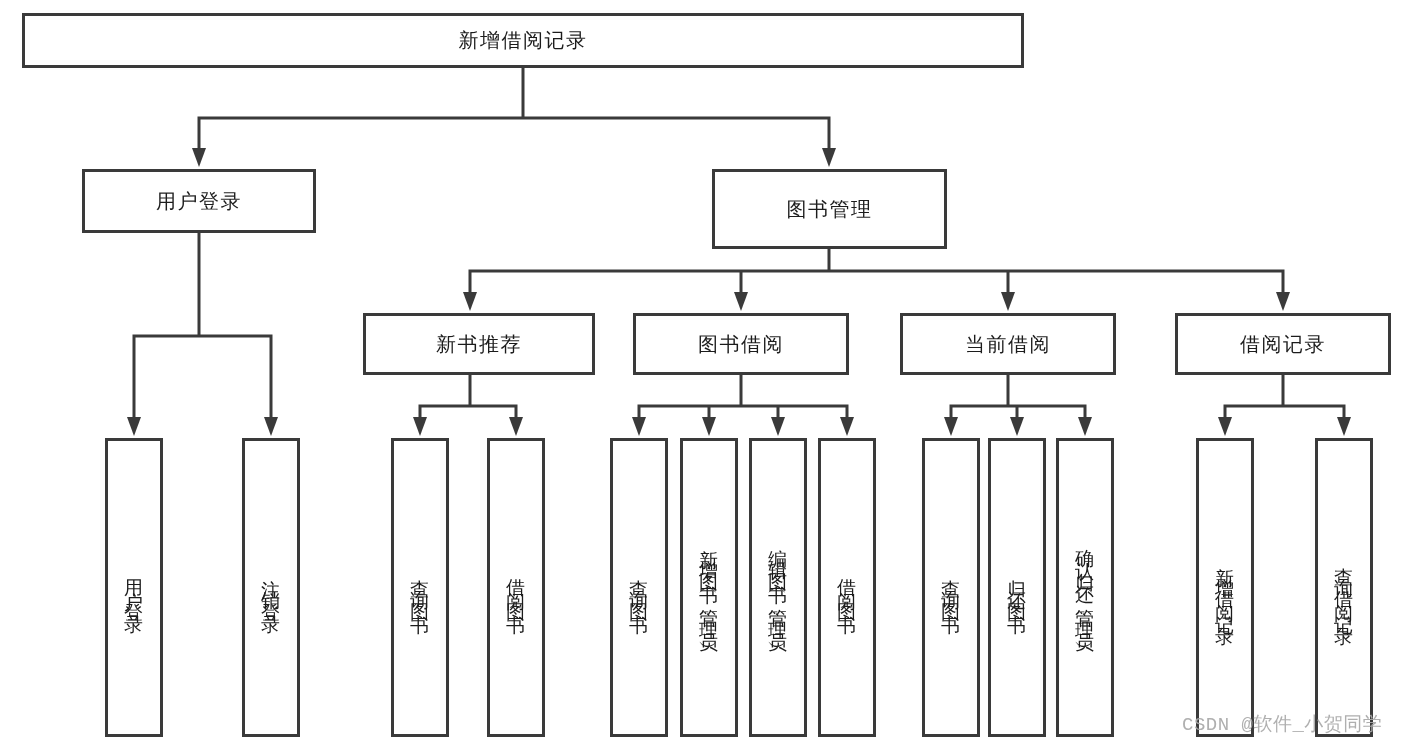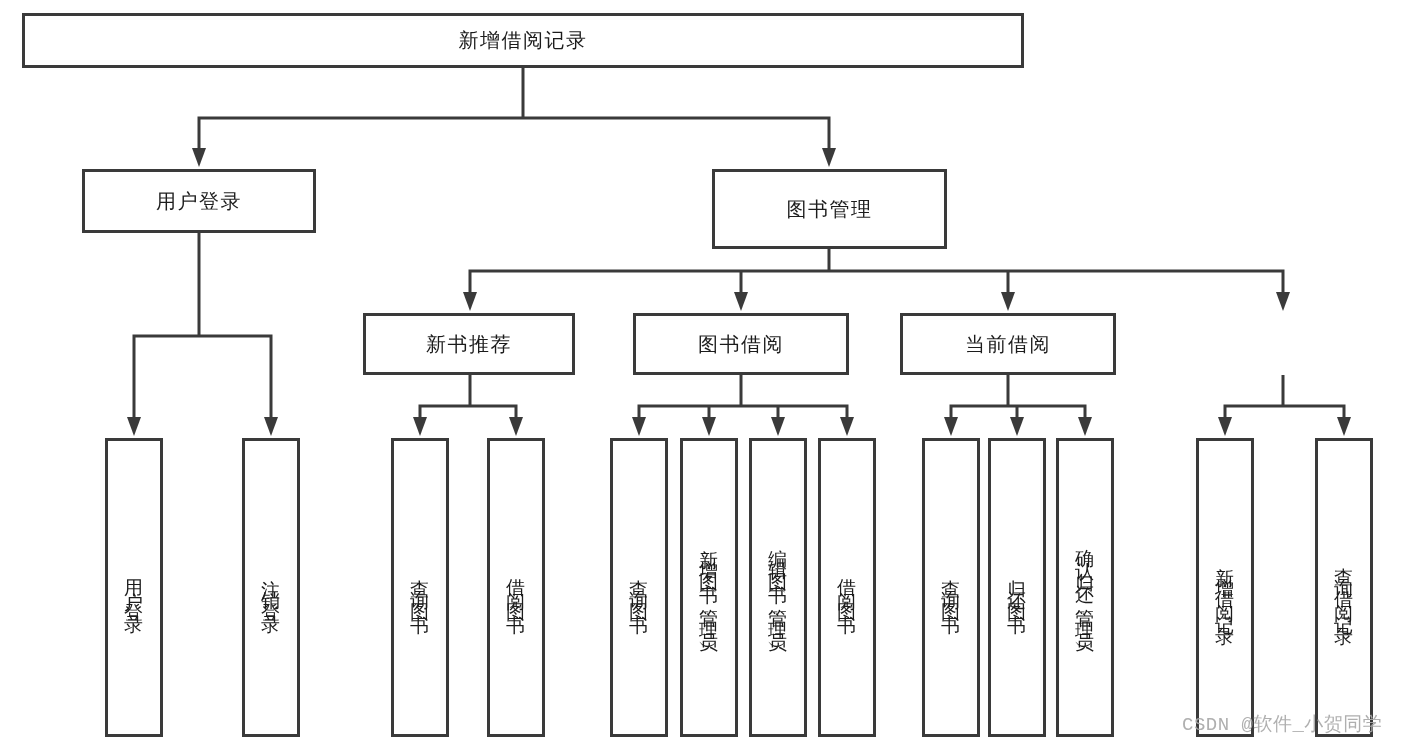--- a/index.html
+++ b/index.html
@@ -96,23 +96,24 @@
       <polygon points="1218,417 1232,417 1225,436"></polygon>
       <polygon points="1337,417 1351,417 1344,436"></polygon>
     </g>
   </svg>
 
   <div class="box h" style="left:22px; top:13px; width:1002px; height:55px;">新增借阅记录</div>
 
   <div class="box h" style="left:82px; top:169px; width:234px; height:64px;">用户登录</div>
   <div class="box h" style="left:712px; top:169px; width:235px; height:80px;">图书管理</div>
 
-  <div class="box h" style="left:363px; top:313px; width:212px; height:62px;">新书推荐</div>
+  <div class="box h" style="left:363px; top:313px; width:232px; height:62px;">新书推荐</div>
   <div class="box h" style="left:633px; top:313px; width:216px; height:62px;">图书借阅</div>
   <div class="box h" style="left:900px; top:313px; width:216px; height:62px;">当前借阅</div>
+  <div class="box h" style="left:1175px; top:313px; width:216px; height:62px;">借阅记录</div>
 
   <div class="box v" style="left:105px; top:438px; width:58px; height:299px;">
     <span class="vtext">用户登录</span>
   </div>
   <div class="box v" style="left:242px; top:438px; width:58px; height:299px;">
     <span class="vtext">注销登录</span>
   </div>
 
   <div class="box v" style="left:391px; top:438px; width:58px; height:299px;">
     <span class="vtext">查询图书</span>

